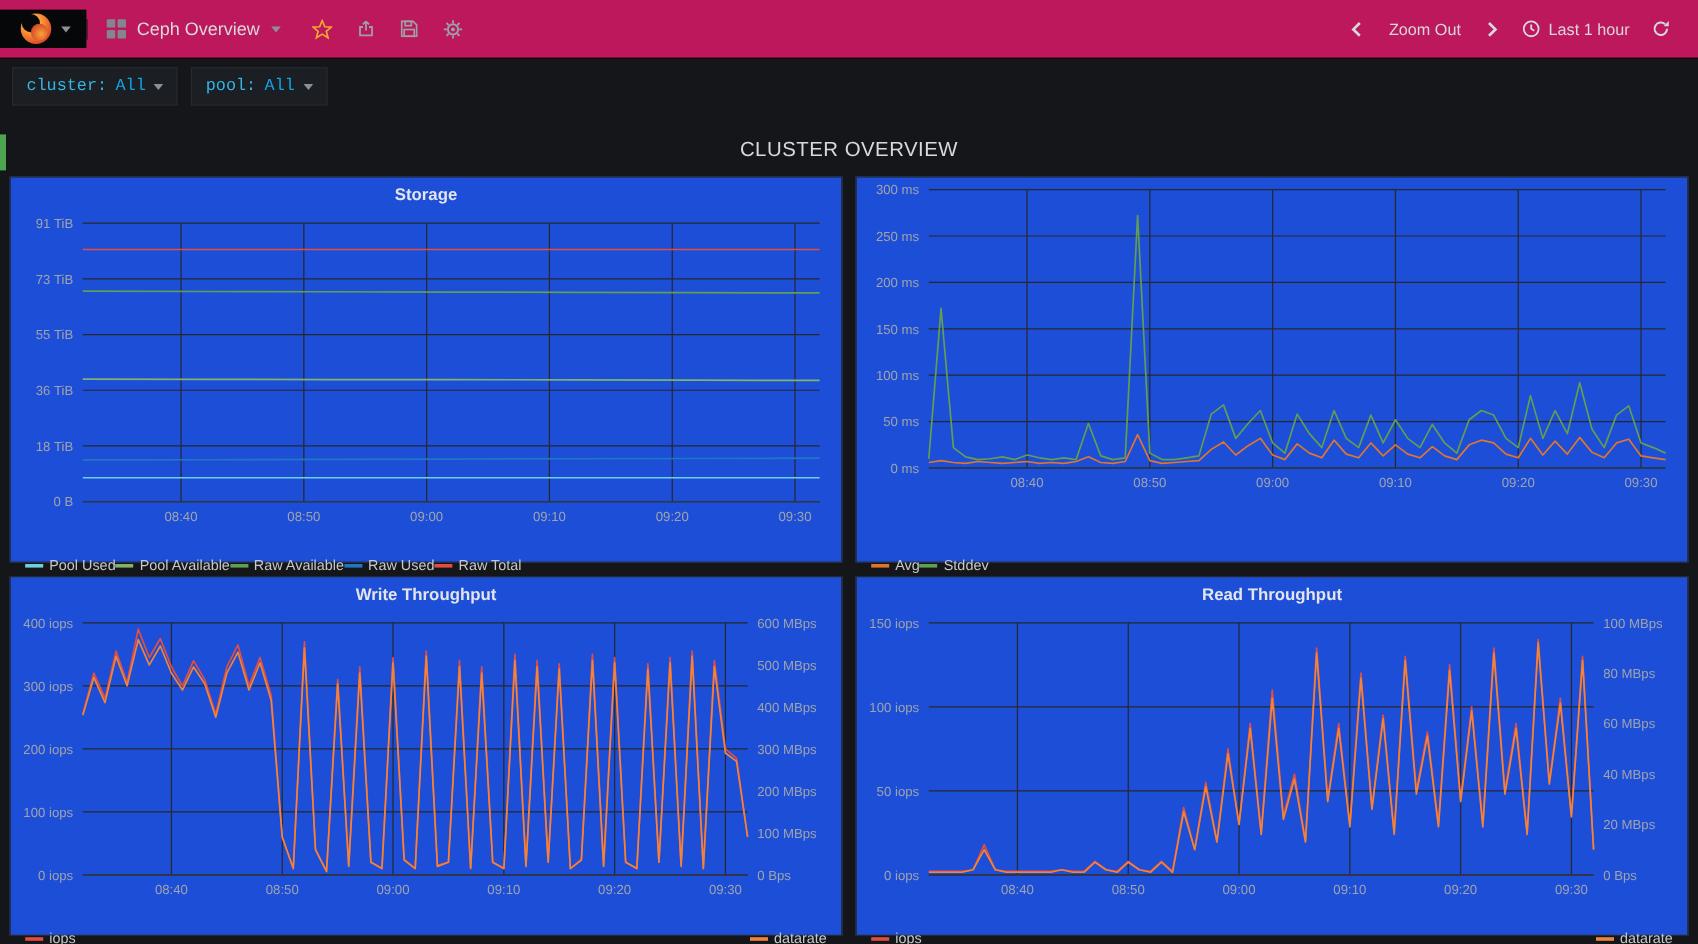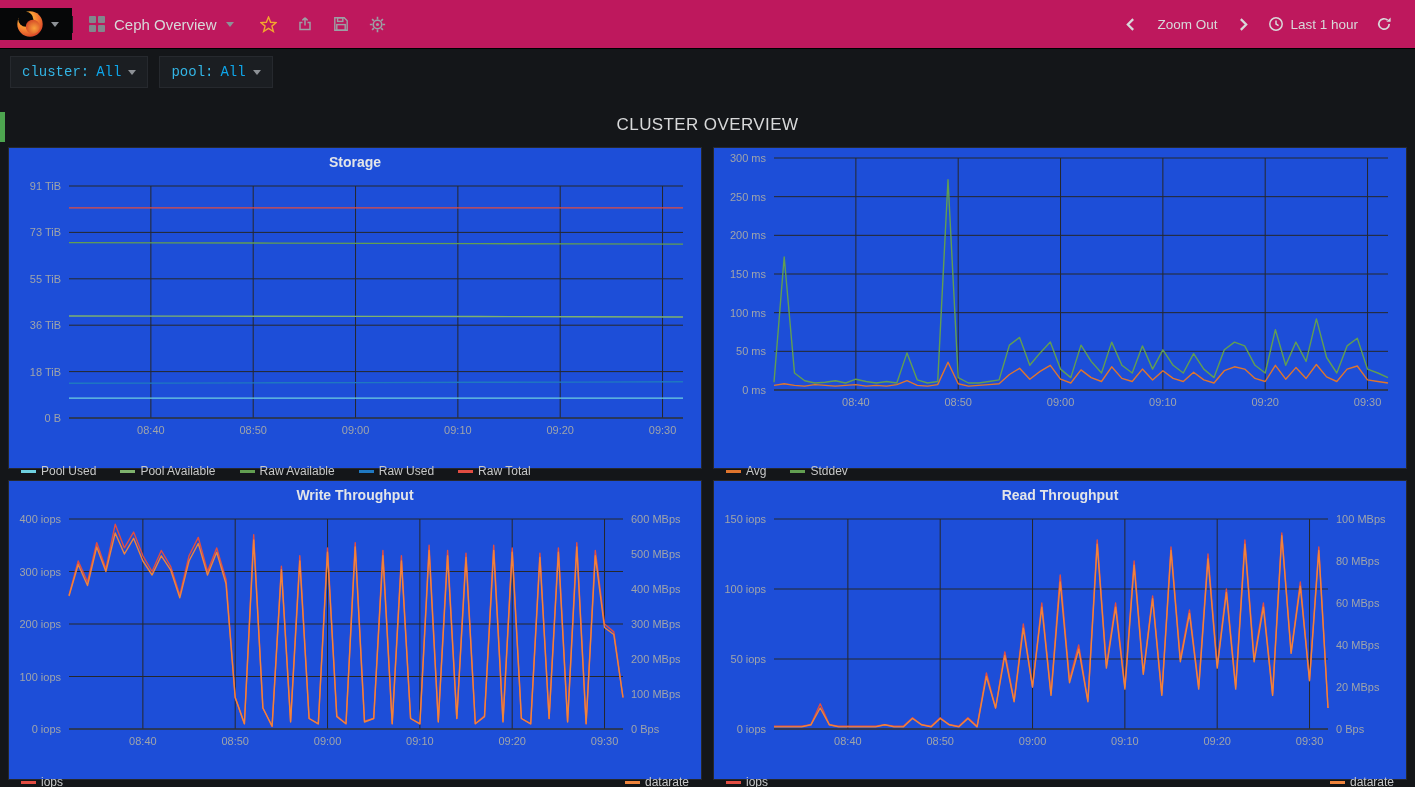--- a/index.html
+++ b/index.html
@@ -30,21 +30,21 @@
   .row-head{position:relative;margin-top:20px;height:24px;text-align:center;}
   .row-title{color:#d8d9da;font-size:17px;font-weight:normal;letter-spacing:.4px;cursor:pointer;}
   .row-tab{position:absolute;left:0;top:-3px;width:5px;height:30px;background:#4da54f;cursor:pointer;}
   
   .dash{display:grid;grid-template-columns:1fr 1fr;grid-template-rows:322px 300px;gap:11px;padding:8px 8px 8px;}
   .panel{background:#1d4ed8;border:1px solid #26282c;display:flex;flex-direction:column;min-width:0;}
   .panel-title{flex:none;height:28px;line-height:28px;text-align:center;color:#e3e5e8;font-weight:bold;font-size:14px;cursor:pointer;}
   .chart{flex:1;min-height:0;position:relative;}
   .chart svg{position:absolute;left:0;top:0;}
   .legend{flex:none;height:26px;display:flex;justify-content:space-between;align-items:center;padding:0 12px;font-size:12px;color:#c7c8c9;}
-  .legend-left,.legend-right{display:flex;gap:24px;align-items:center;margin-top:32px;}
+  .legend-left,.legend-right{display:flex;gap:0;align-items:center;margin-top:32px;}
   .legend-item{display:flex;align-items:center;gap:5px;cursor:pointer;}
   .swatch{width:15px;height:3px;display:inline-block;}
   svg text{font-family:"Liberation Sans",sans-serif;}
 </style>
 </head>
 <body>
 
 <div class="navbar">
   <div class="logo-btn">
     <svg width="32" height="32" viewBox="0 0 34 34">

